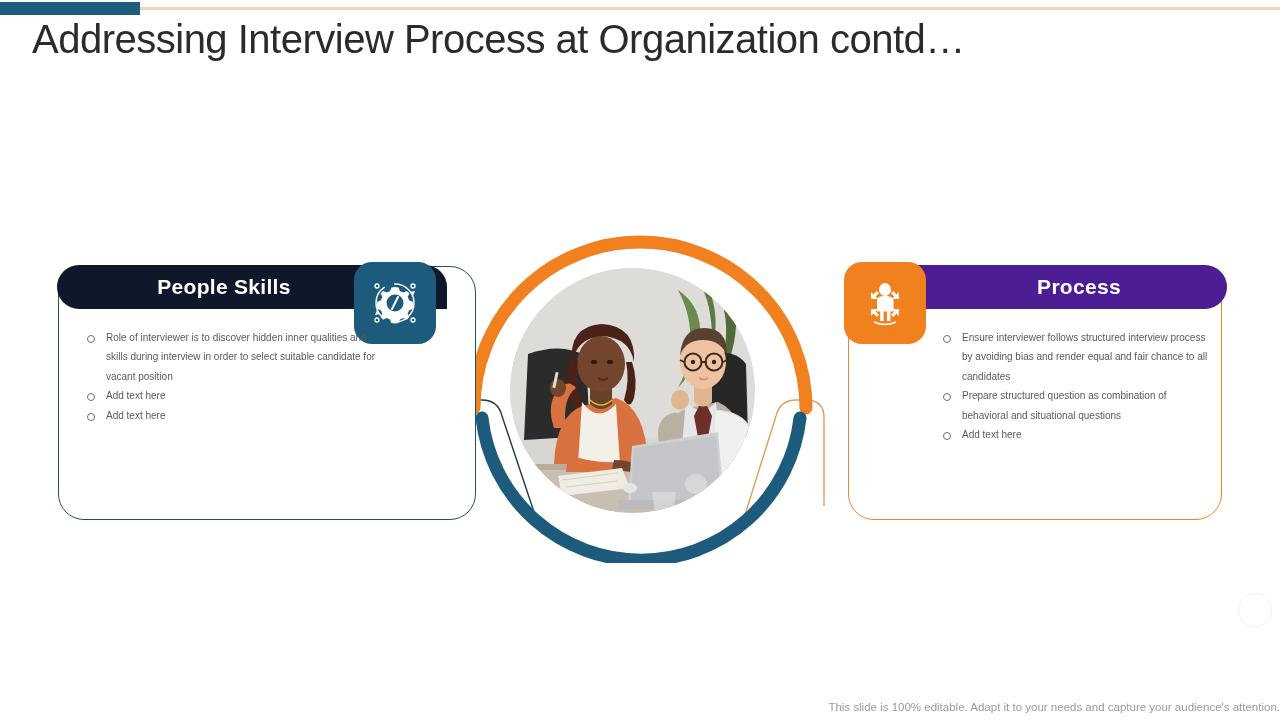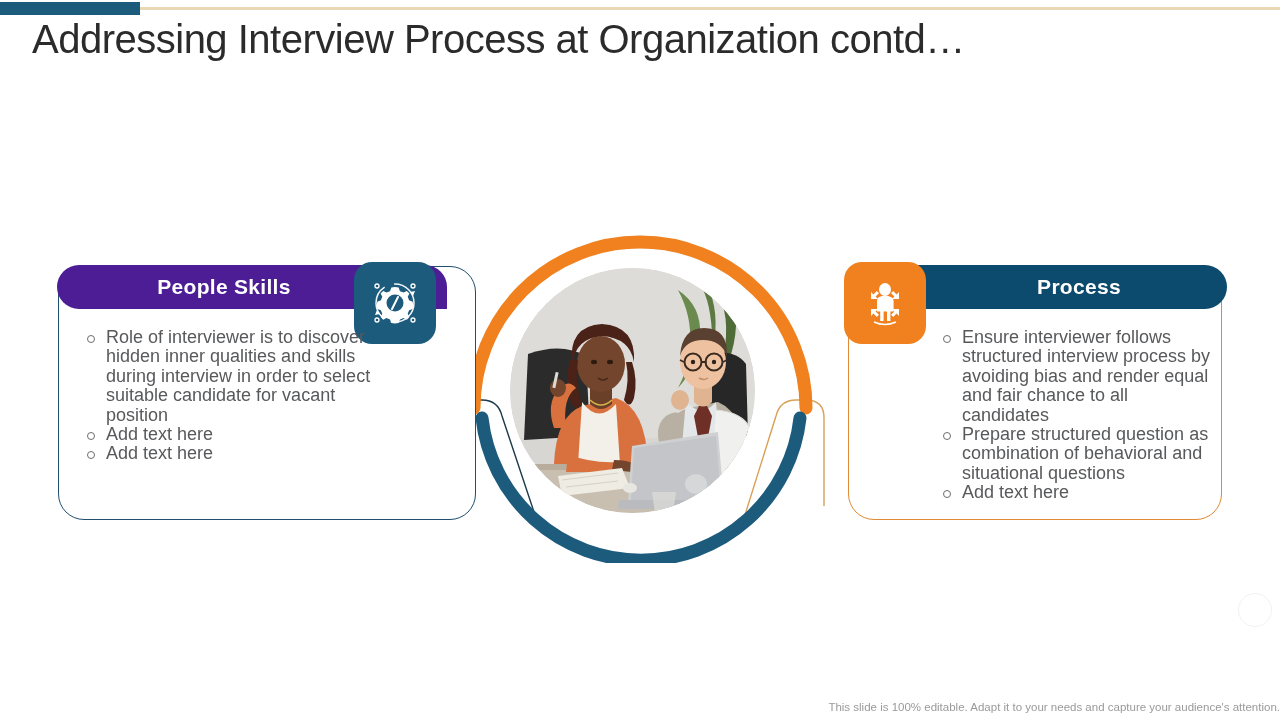--- a/index.html
+++ b/index.html
@@ -78,26 +78,26 @@
   .panel-header {
     position: absolute;
     height: 44px;
     border-radius: 22px 22px 0 0;
     display: flex;
     align-items: center;
     justify-content: center;
   }
   .panel-left .panel-header {
     left: -1px; top: -1px; width: 390px;
-    background: #4c1d95;
+    background: #0f172a;
     border-radius: 24px 24px 0 24px;
   }
   .panel-right .panel-header {
     left: -1px; top: -1px; width: 380px;
-    background: #0c4a6e;
+    background: #4c1d95;
     border-radius: 24px 24px 24px 0;
   }
   .panel-title {
     font-size: 21px;
     font-weight: bold;
     color: #ffffff;
     letter-spacing: 0.3px;
   }
   .panel-left .panel-title { transform: translateX(-28px); }
   .panel-right .panel-title { transform: translateX(42px); }
@@ -117,21 +117,21 @@
   .bullets {
     position: absolute;
     list-style: none;
   }
   .panel-left .bullets  { left: 26px; top: 62px; width: 300px; }
   .panel-right .bullets { left: 92px; top: 62px; width: 272px; }
 
   .bullets li {
     position: relative;
     padding-left: 22px;
-    font-size: 18px;
+    font-size: 10px;
     line-height: 19.4px;
     color: #58595b;
     margin-bottom: 0px;
   }
   .bullets li::before {
     content: "";
     position: absolute;
     left: 3px; top: 7px;
     width: 6px; height: 6px;
     border: 1px solid #6d6e71;

